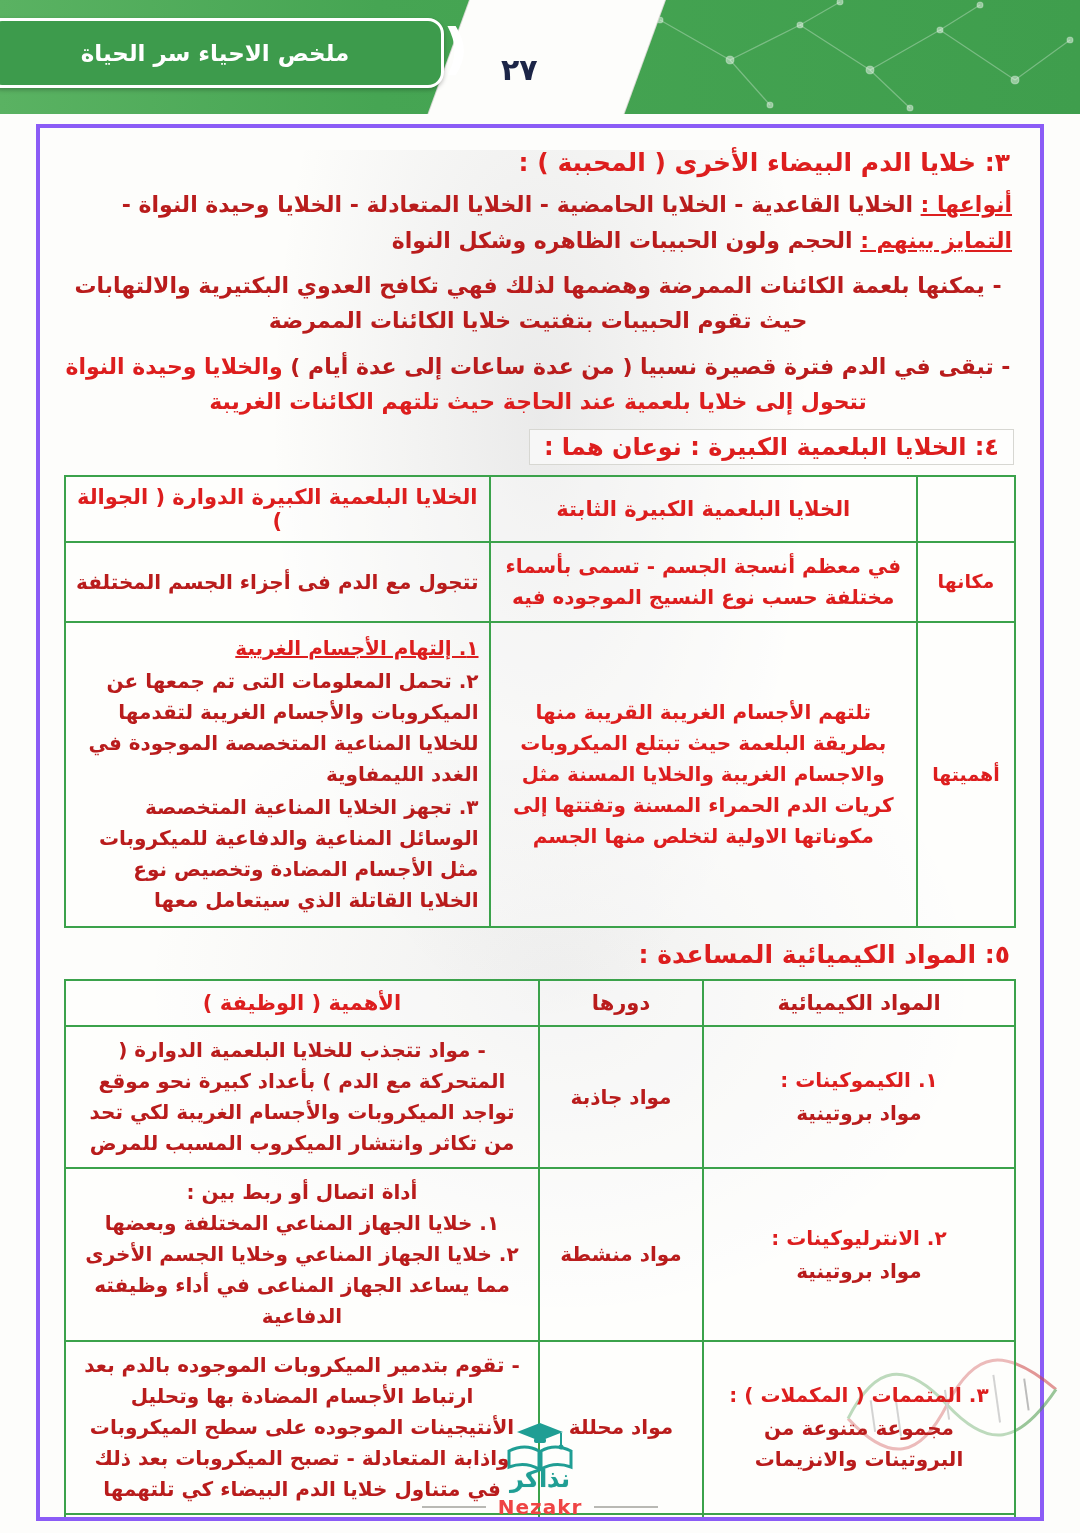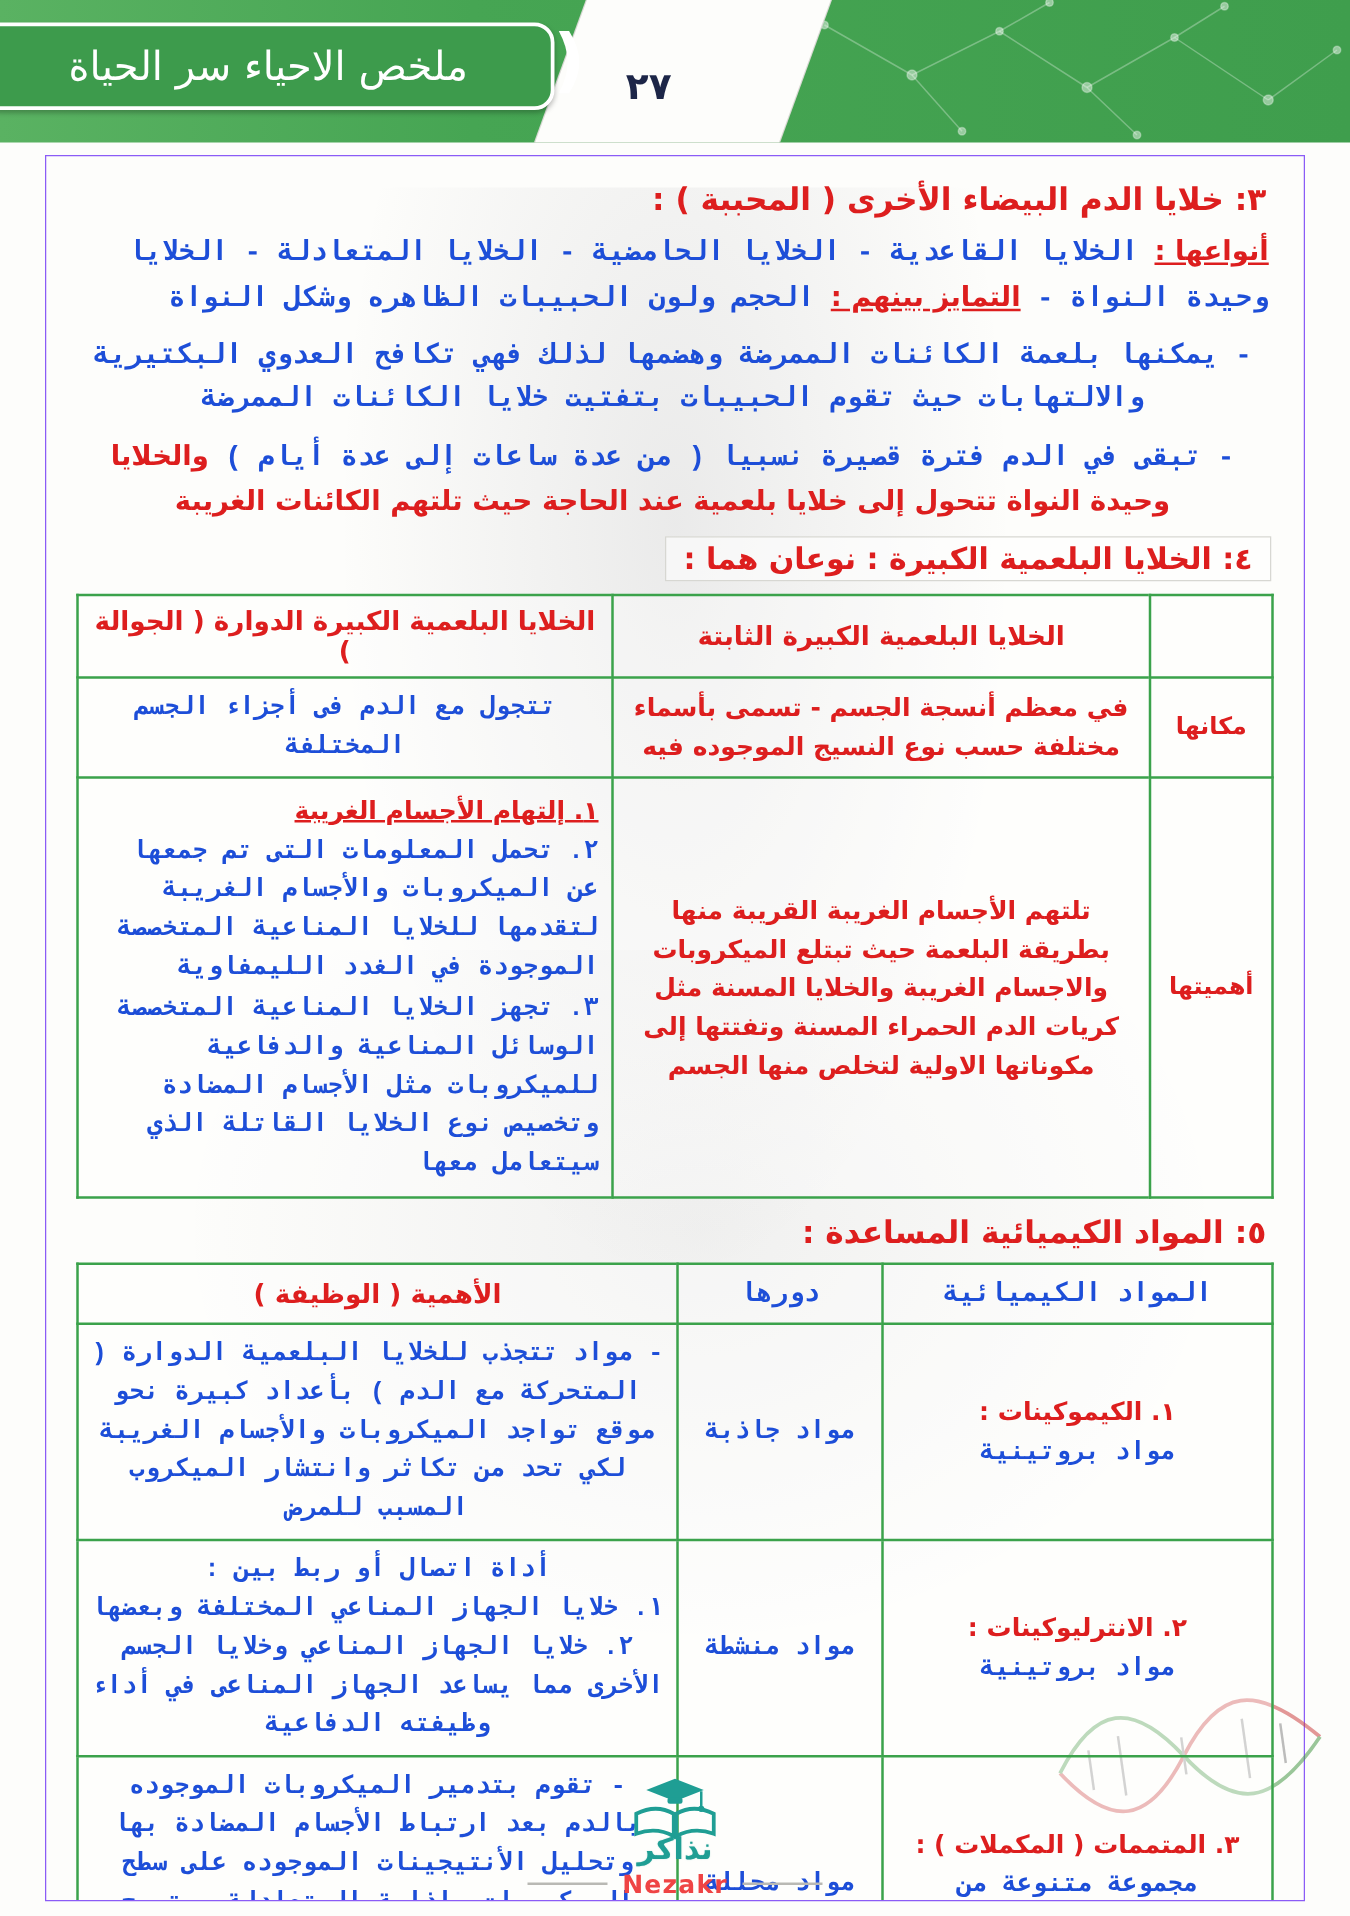--- a/index.html
+++ b/index.html
@@ -8,36 +8,36 @@
 
   
   .header{position:absolute;top:0;left:0;width:1080px;height:114px;
     background:linear-gradient(90deg,#5ab262 0%,#46a553 35%,#3f9e4d 100%);overflow:hidden;}
   .header svg.net{position:absolute;right:0;top:0;}
   .wedge{position:absolute;left:470px;top:0;width:195px;height:114px;background:#fdfdfb;
     transform:skewX(-20deg);transform-origin:0 0;box-shadow:0 0 0 1px #d9d9d4;}
   .title-pill{position:absolute;left:-14px;top:18px;width:452px;height:64px;background:#3d9b4c;
     border:3px solid #ffffff;border-radius:16px;display:flex;align-items:center;justify-content:center;
     box-shadow:0 2px 4px rgba(0,0,0,.25);}
-  .title-pill span{color:#ffffff;font-weight:normal;font-size:32px;letter-spacing:.5px;white-space:nowrap;}
+  .title-pill span{color:#ffffff;font-weight:bold;font-size:23px;letter-spacing:.5px;white-space:nowrap;}
   .paren{position:absolute;left:443px;top:16px;color:#ffffff;font-size:56px;font-weight:bold;}
   .page-num{position:absolute;left:501px;top:52px;color:#1c2547;font-size:30px;font-weight:bold;}
 
   
-  .frame{position:absolute;left:36px;right:36px;top:124px;bottom:12px;border:1px solid #8b5cf6;
+  .frame{position:absolute;left:36px;right:36px;top:124px;bottom:12px;border:4px solid #8b5cf6;
     background:transparent;overflow:hidden;}
   .inner{position:relative;padding:12px 24px 0 24px;z-index:2;}
   .wm-face{position:absolute;left:260px;top:150px;width:560px;height:900px;z-index:1;
     background:radial-gradient(ellipse at 50% 30%,rgba(70,70,85,.10),rgba(70,70,85,0) 68%);}
   .wm-body{position:absolute;left:140px;top:760px;width:840px;height:560px;z-index:1;
     background:radial-gradient(ellipse at 50% 40%,rgba(70,70,85,.07),rgba(70,70,85,0) 70%);}
   .dna{position:absolute;right:18px;bottom:84px;opacity:.55;z-index:1;transform:rotate(-8deg);}
 
   
-  .red{color:#dd1e1e;} .navy{color:#1d4ed8;font-family:Liberation Mono, monospace;} .ul{text-decoration:underline;}
+  .red{color:#dd1e1e;} .navy{color:#b91c1c;} .ul{text-decoration:underline;}
   .s-head{font-size:25px;font-weight:bold;text-align:right;margin:8px 6px 10px 0;}
   .para{font-size:22px;font-weight:bold;line-height:1.62;text-align:right;margin:0 4px 10px 0;}
   .bullet{font-size:22px;font-weight:bold;line-height:1.6;text-align:center;margin:0 4px 10px 0;}
   .s4-wrap{margin:0 2px 10px 0;text-decoration:underline;}
   .s4-box{display:inline-block;border:1px solid #d7d7d2;padding:3px 14px;font-size:24px;font-weight:bold;background:rgba(255,255,255,.6);}
 
   
   table{border-collapse:collapse;width:100%;background:rgba(255,255,255,.35);}
   .t1,.t2{margin:4px 0 12px 0;}
   .t1 th,.t1 td,.t2 th,.t2 td{border:2px solid #3ba24b;padding:8px 10px;vertical-align:middle;}

